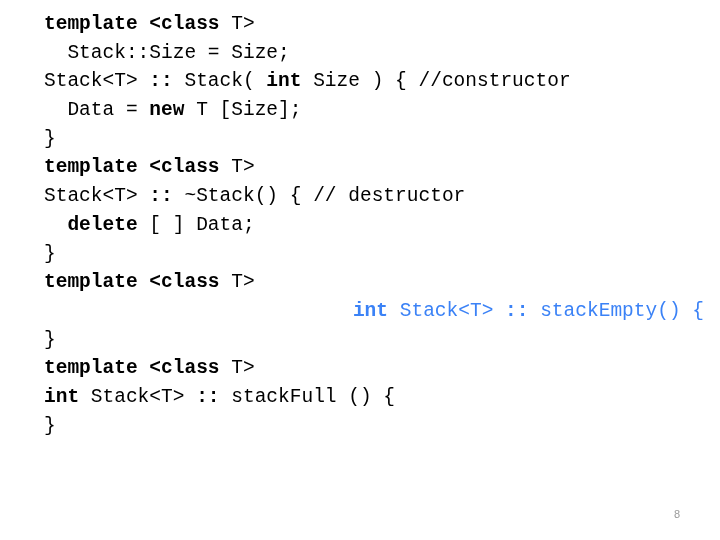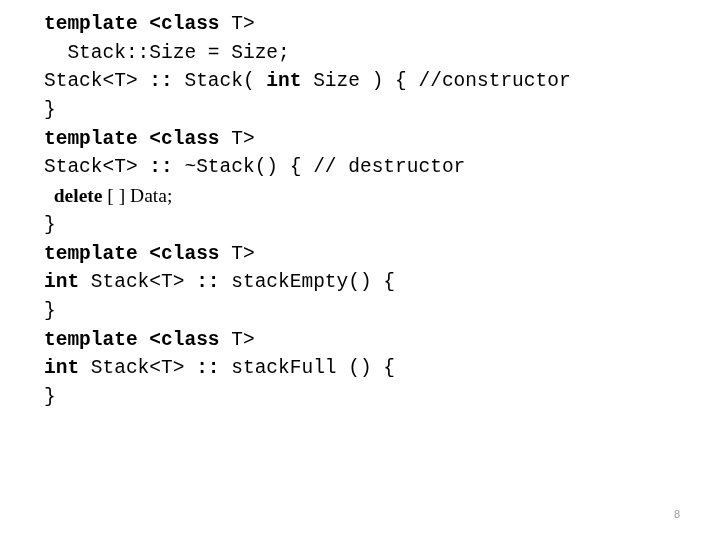--- a/index.html
+++ b/index.html
@@ -55,27 +55,28 @@
 </style>
 </head>
 <body style="background: rgb(255, 255, 255);">
 
 <div id="slide" style="background: rgb(255, 255, 255);">
 
   <div id="code-block">
       <div class="code-line" style="color: rgb(0, 0, 0);"><span class="tok bold">template</span><span class="tok plain"> </span><span class="tok bold">&lt;class</span><span class="tok plain"> T&gt;</span></div>
       <div class="code-line" style="color: rgb(0, 0, 0);"><span class="tok plain">  Stack::Size = Size;</span></div>
       <div class="code-line" style="color: rgb(0, 0, 0);"><span class="tok plain">Stack&lt;T&gt; </span><span class="tok bold">::</span><span class="tok plain"> Stack( </span><span class="tok bold">int</span><span class="tok plain"> Size ) { //constructor</span></div>
+      <div class="code-line" style="color: rgb(0, 0, 0);"><span class="tok plain">  Data = </span><span class="tok bold">new</span><span class="tok plain"> T [Size];</span></div>
       <div class="code-line" style="color: rgb(0, 0, 0);"><span class="tok plain">}</span></div>
       <div class="code-line" style="color: rgb(0, 0, 0);"><span class="tok bold">template</span><span class="tok plain"> </span><span class="tok bold">&lt;class</span><span class="tok plain"> T&gt;</span></div>
       <div class="code-line" style="color: rgb(0, 0, 0);"><span class="tok plain">Stack&lt;T&gt; </span><span class="tok bold">::</span><span class="tok plain"> ~Stack() { // destructor</span></div>
-      <div class="code-line" style="color: rgb(0, 0, 0); font-family: Liberation Serif, serif;"><span class="tok plain">  </span><span class="tok bold">delete</span><span class="tok plain"> [ ] Data;</span></div>
+      <div class="code-line" style="color: rgb(0, 0, 0);"><span class="tok plain">  </span><span class="tok bold">delete</span><span class="tok plain"> [ ] Data;</span></div>
       <div class="code-line" style="color: rgb(0, 0, 0);"><span class="tok plain">}</span></div>
       <div class="code-line" style="color: rgb(0, 0, 0);"><span class="tok bold">template</span><span class="tok plain"> </span><span class="tok bold">&lt;class</span><span class="tok plain"> T&gt;</span></div>
-      <div class="code-line" style="color: #000000;"><span class="tok bold">int</span><span class="tok plain"> Stack&lt;T&gt; </span><span class="tok bold">::</span><span class="tok plain"> stackEmpty() {</span></div>
+      <div class="code-line" style="color: #3b82f6; text-align: right;"><span class="tok bold">int</span><span class="tok plain"> Stack&lt;T&gt; </span><span class="tok bold">::</span><span class="tok plain"> stackEmpty() {</span></div>
       <div class="code-line" style="color: rgb(0, 0, 0);"><span class="tok plain">}</span></div>
       <div class="code-line" style="color: rgb(0, 0, 0);"><span class="tok bold">template</span><span class="tok plain"> </span><span class="tok bold">&lt;class</span><span class="tok plain"> T&gt;</span></div>
       <div class="code-line" style="color: rgb(0, 0, 0);"><span class="tok bold">int</span><span class="tok plain"> Stack&lt;T&gt; </span><span class="tok bold">::</span><span class="tok plain"> stackFull () {</span></div>
       <div class="code-line" style="color: rgb(0, 0, 0);"><span class="tok plain">}</span></div>
     </div>
 
   <div id="page-number" style="color: rgb(154, 154, 154);">8</div>
 
 </div>
 

